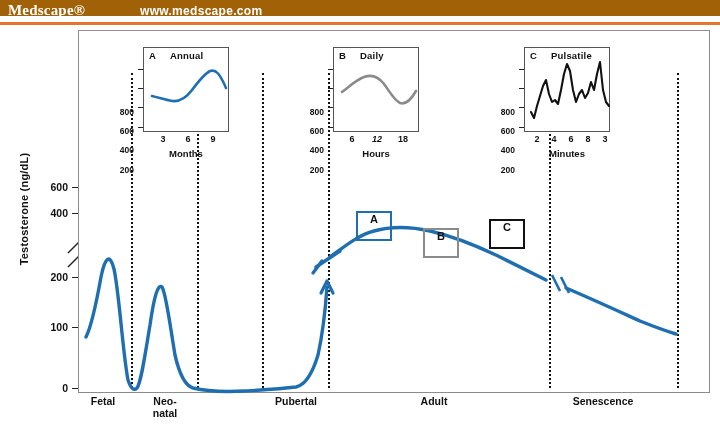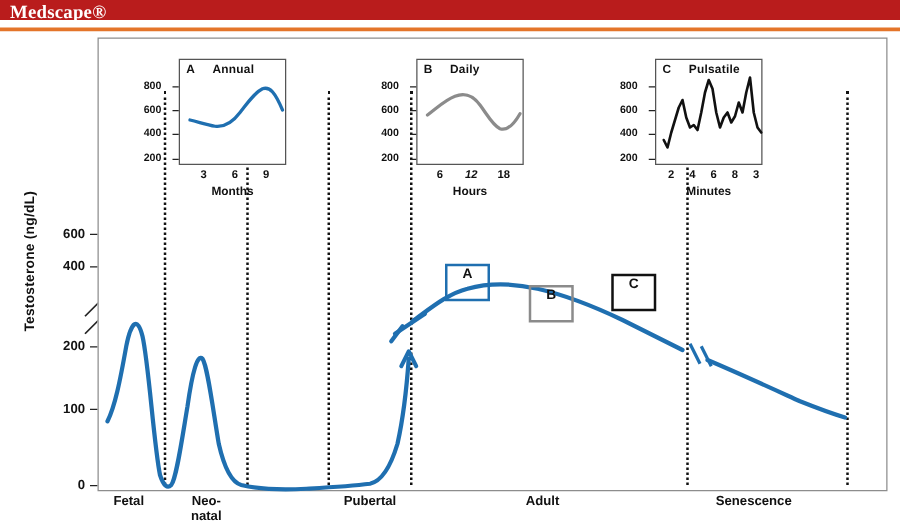--- a/index.html
+++ b/index.html
@@ -6,21 +6,21 @@
   body{
     width:720px;height:425px;
     background:#ffffff;
     font-family:"Liberation Sans", sans-serif;
     overflow:hidden;
     position:relative;
   }
   
   #brand-bar{
     position:absolute;left:0;top:0;width:720px;height:16px;
-    background:#b91c1c;
+    background:#a16207;
   }
   #brand-logo{
     position:absolute;left:8px;top:2px;
     font-family:"Liberation Serif", serif;
     font-size:15px;font-weight:bold;color:#ffffff;
     letter-spacing:.2px;
   }
   #brand-url{
     position:absolute;left:140px;top:4px;
     font-size:12px;font-weight:bold;color:#ffffff;
@@ -73,22 +73,22 @@
   .inset-id{
     position:absolute;left:5px;top:2px;
     font-size:9.5px;font-weight:bold;color:#111;
   }
   .inset-title{
     position:absolute;left:26px;top:2px;
     font-size:9.5px;font-weight:bold;color:#111;
     letter-spacing:.2px;
   }
   .inset-ylabel{
-    position:absolute;width:24px;text-align:center;
-    font-size:8.5px;font-weight:bold;color:#111;
+    position:absolute;width:24px;text-align:right;
+    font-size:8.5px;font-weight:bold;color:#111;margin-top:44px;
   }
   .inset-ytick{
     position:absolute;width:5px;height:0;border-top:1.2px solid #222;
   }
   .inset-xlabel{
     position:absolute;width:20px;text-align:center;
     font-size:9px;font-weight:bold;color:#111;
   }
   .inset-axis-title{
     position:absolute;width:90px;text-align:center;
@@ -101,20 +101,21 @@
     font-size:11px;font-weight:bold;color:#111;
     text-align:center;line-height:13px;
   }
   svg{position:absolute;left:0;top:0;overflow:visible;}
 </style>
 </head>
 <body>
 
 <div id="brand-bar">
   <div id="brand-logo">Medscape®</div>
+  <div id="brand-url">www.medscape.com</div>
 </div>
 <div id="brand-rule"></div>
 
 <div id="figure">
 
   <div id="y-axis-title">Testosterone (ng/dL)</div>
 
   <div class="ytick-label" style="left:34px;top:156px;">600</div>
   <div class="ytick-mark" style="left:72px;top:162px;"></div>
 

